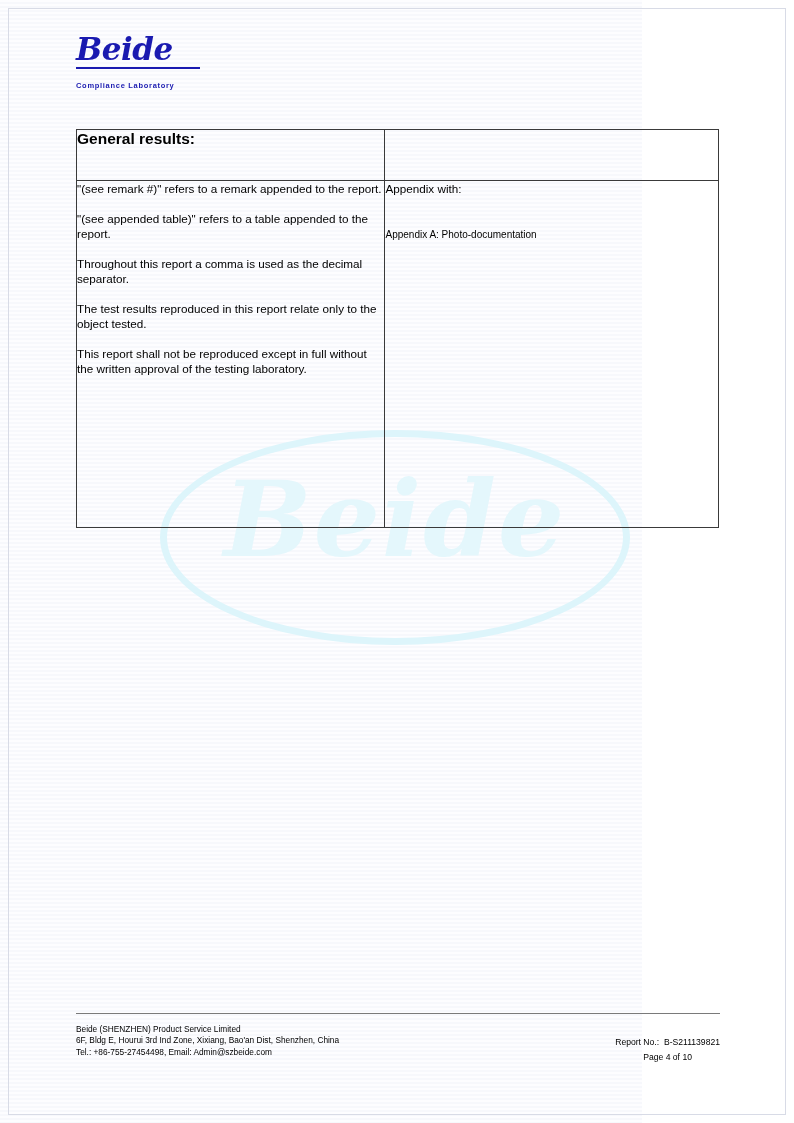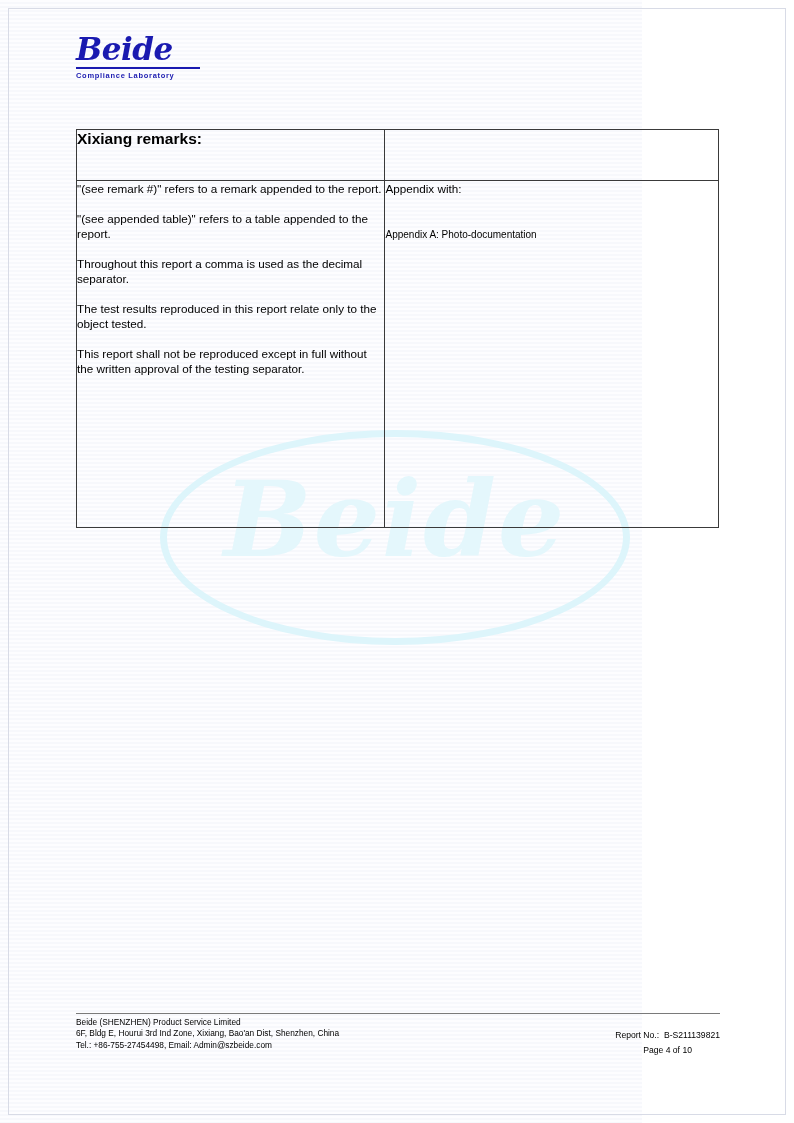--- a/index.html
+++ b/index.html
@@ -52,21 +52,21 @@
     height: 2px;
     background: #1a1ab0;
     margin-top: 1px;
   }
   .logo-sub {
     font-family: "Liberation Sans", sans-serif;
     font-size: 7.5px;
     font-weight: bold;
     color: #1a1ab0;
     letter-spacing: 0.7px;
-    margin-top: 2px;
+    margin-top: 12px;
   }
 
   
   .watermark {
     position: absolute;
     left: 160px;
     top: 430px;
     width: 470px;
     height: 215px;
     pointer-events: none;
@@ -160,21 +160,21 @@
   }
   .footer-rule {
     width: 644px;
     height: 1px;
     background: #7a7a7a;
   }
   .footer-row {
     display: flex;
     justify-content: space-between;
     align-items: flex-start;
-    margin-top: 3px;
+    margin-top: 10px;
   }
   .footer-left div {
     font-size: 8.3px;
     line-height: 11.3px;
     color: #000;
   }
   .footer-right {
     text-align: center;
     padding-top: 11px;
   }
@@ -198,33 +198,33 @@
 
   <div class="watermark">
     <div class="wm-ellipse"></div>
     <div class="wm-text">Beide</div>
   </div>
 
   <table class="table">
     <tbody>
         <tr>
       <td class="col-left cell-head-left">
-        <div class="title">Xixiang remarks:</div>
+        <div class="title">General results:</div>
       </td>
       <td class="col-right cell-head-right">
         <div></div>
       </td>
     </tr>
     <tr>
       <td class="col-left cell-body-left">
         <p class="remark">"(see remark #)" refers to a remark appended to the report.</p>
         <p class="remark">"(see appended table)" refers to a table appended to the report.</p>
         <p class="remark">Throughout this report a comma is used as the decimal separator.</p>
         <p class="remark">The test results reproduced in this report relate only to the object tested.</p>
-        <p class="remark">This report shall not be reproduced except in full without the written approval of the testing separator.</p>
+        <p class="remark">This report shall not be reproduced except in full without the written approval of the testing laboratory.</p>
       </td>
       <td class="col-right cell-body-right">
         <p class="attached-label">Appendix with:</p>
         <p class="attached-item">Appendix A: Photo-documentation</p>
       </td>
     </tr>
   </tbody>
     </table>
 
   <div class="footer">

